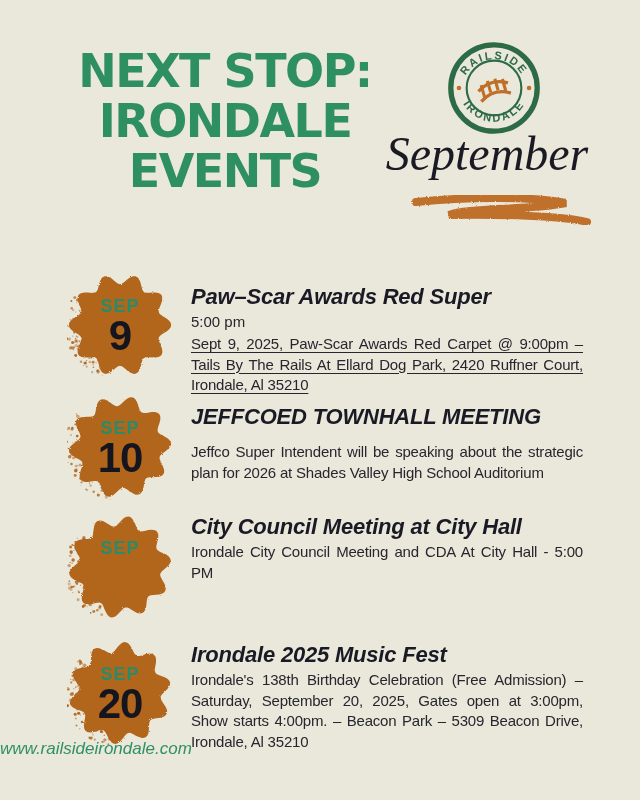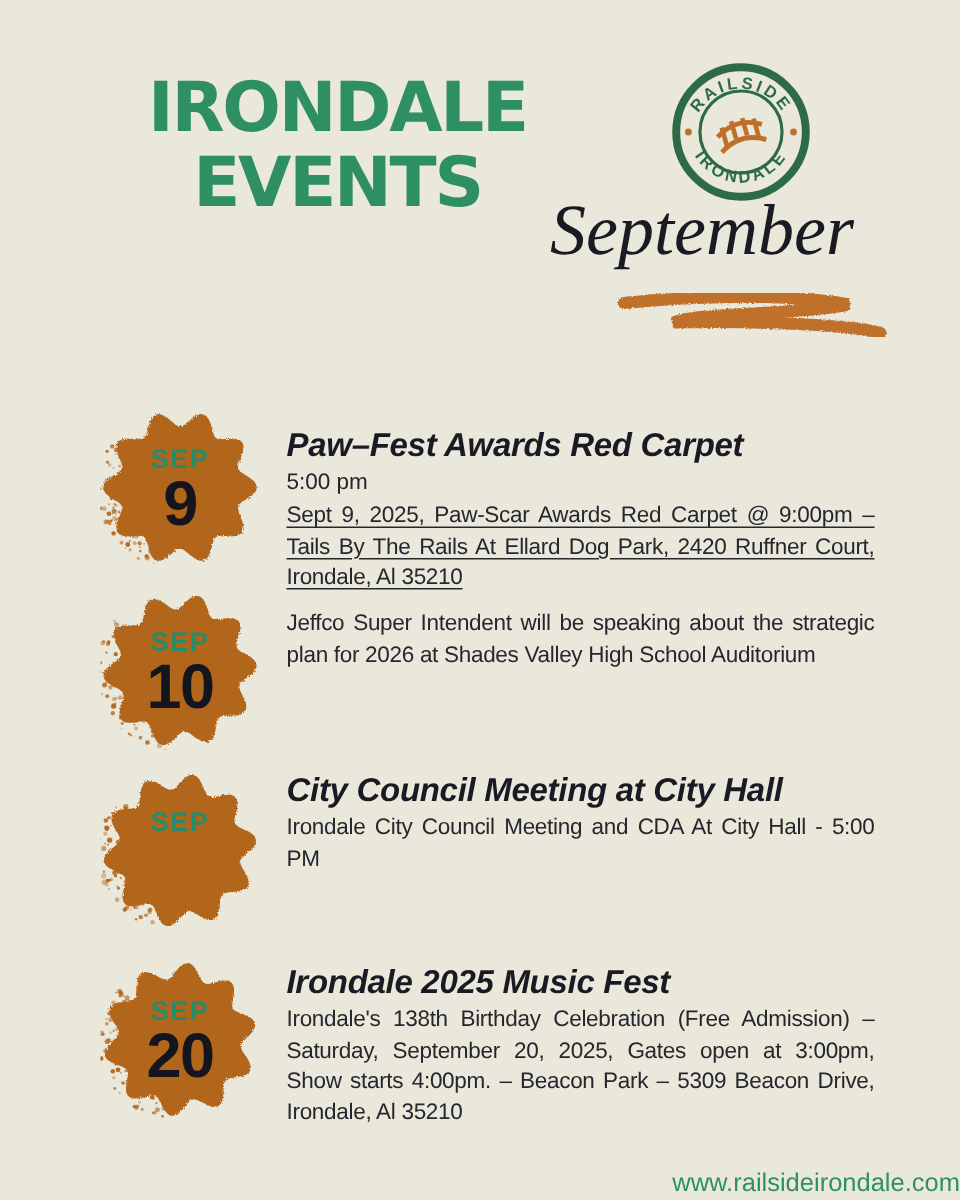--- a/index.html
+++ b/index.html
@@ -10,21 +10,21 @@
   *{margin:0;padding:0;box-sizing:border-box;}
   html,body{width:640px;height:800px;}
   body{font-family:"Liberation Sans",sans-serif;background:var(--background);}
   .poster{position:relative;width:640px;height:800px;background:var(--background);overflow:hidden;}
 
   
   .title{position:absolute;left:60px;top:46px;width:330px;text-align:center;
          font-family:"DejaVu Sans",sans-serif;font-weight:bold;font-size:46px;line-height:50px;
          letter-spacing:-1.5px;color:var(--title-green);}
   .logo{position:absolute;left:446px;top:40px;width:96px;height:96px;}
-  .month-script{position:absolute;left:352px;top:126px;width:232px;text-align:center;
+  .month-script{position:absolute;left:371px;top:126px;width:232px;text-align:center;
          font-family:"Liberation Serif","DejaVu Serif",serif;font-style:italic;font-size:48px;
          color:var(--ink);}
   .brush{position:absolute;left:404px;top:189px;width:196px;height:46px;}
 
   
   .event{position:absolute;left:0;width:640px;}
   .event.e1{top:272px;} .event.e2{top:394px;} .event.e3{top:514px;} .event.e4{top:640px;}
   .badge{position:absolute;left:67px;top:0;width:106px;height:106px;}
   .badge svg{position:absolute;inset:0;}
   .badge-text{position:absolute;left:0;top:26px;width:106px;text-align:center;}
@@ -37,29 +37,30 @@
   .event-title{font-family:"Liberation Sans",sans-serif;font-style:italic;font-weight:bold;
                font-size:22px;line-height:26px;letter-spacing:-0.2px;color:var(--ink);}
   .e2 .event-title{margin-bottom:12px;}
   .e3 .event-title{max-width:350px;}
   .event-time{font-size:15px;line-height:20px;color:var(--body-text);margin-top:2px;}
   .event-desc{font-size:15px;line-height:20.5px;letter-spacing:-0.2px;color:var(--body-text);
               text-align:justify;margin-top:2px;}
   .event-desc.linked{text-decoration:underline;text-underline-offset:3px;}
 
   
-  .website{position:absolute;left:0;top:739px;width:640px;text-align:right;
-           font-size:17px;color:var(--link-green);cursor:pointer;margin-top:40px;}
+  .website{position:absolute;left:0;top:739px;width:640px;text-align:left;
+           font-style:italic;font-size:17px;color:var(--link-green);cursor:pointer;}
 </style>
 </head>
 <body>
 
 <div class="poster">
 
   <div class="title">
+    <div>NEXT STOP:</div>
     <div>IRONDALE</div>
     <div>EVENTS</div>
   </div>
 
   <div class="logo">
     <svg viewBox="0 0 100 100" width="96" height="96">
       <defs>
         <filter id="rough" x="-10%" y="-10%" width="120%" height="120%">
           <feTurbulence type="fractalNoise" baseFrequency="0.9" numOctaves="2" result="n"></feTurbulence>
           <feDisplacementMap in="SourceGraphic" in2="n" scale="2.5"></feDisplacementMap>
@@ -180,21 +181,21 @@
             <circle cx="14.5" cy="70.5" r="1.13" opacity="0.55"></circle>
             <circle cx="22.8" cy="90.1" r="1.24" opacity="0.49"></circle>
           </g>
       </svg>
       <div class="badge-text">
         <span class="badge-month">SEP</span>
         <span class="badge-day">9</span>
       </div>
     </div>
     <div class="event-body">
-      <h2 class="event-title">Paw–Fest Awards Red Carpet</h2>
+      <h2 class="event-title">Paw–Scar Awards Red Super</h2>
       <div class="event-time">5:00 pm</div>
       <p class="event-desc linked">Sept 9, 2025, Paw-Scar Awards Red Carpet @ 9:00pm – Tails By The Rails At Ellard Dog Park, 2420 Ruffner Court, Irondale, Al 35210</p>
     </div>
   </section>
 
   <section class="event e2">
     <div class="badge">
       <svg viewBox="0 0 106 106">
         <path class="badge-shape" fill="var(--rust)" filter="url(#rough)" d="M103.0,53.0L101.1,55.1L98.8,57.0L96.4,58.7L94.4,60.3L93.0,61.9L92.5,63.6L92.8,65.6L93.8,67.8L95.1,70.4L96.3,73.2L97.1,75.9L97.1,78.4L96.2,80.5L94.4,82.0L91.9,82.8L88.9,83.1L85.9,83.2L83.2,83.2L80.9,83.4L79.2,84.3L78.1,85.8L77.5,87.9L77.0,90.7L76.5,93.6L75.6,96.5L74.3,98.8L72.6,100.3L70.4,100.8L67.9,100.4L65.4,99.1L62.9,97.5L60.5,95.7L58.4,94.4L56.6,93.7L54.8,93.9L53.0,95.0L51.1,96.8L49.0,98.8L46.7,100.8L44.3,102.2L42.0,102.8L39.8,102.4L37.9,100.9L36.4,98.7L35.2,95.9L34.3,93.1L33.5,90.5L32.4,88.6L31.1,87.4L29.2,87.0L26.8,87.1L24.0,87.6L21.0,87.9L18.1,87.9L15.6,87.3L13.8,85.9L12.8,83.9L12.6,81.3L13.1,78.4L14.0,75.5L14.9,72.9L15.4,70.5L15.3,68.6L14.4,67.1L12.6,65.7L10.3,64.4L7.6,63.1L5.1,61.4L3.2,59.6L2.1,57.5L2.0,55.2L3.0,53.0L4.9,50.9L7.2,49.0L9.6,47.3L11.6,45.7L13.0,44.1L13.5,42.4L13.2,40.4L12.2,38.2L10.9,35.6L9.7,32.8L8.9,30.1L8.9,27.6L9.8,25.5L11.6,24.0L14.1,23.2L17.1,22.9L20.1,22.8L22.8,22.8L25.1,22.6L26.8,21.7L27.9,20.2L28.5,18.1L29.0,15.3L29.5,12.4L30.4,9.5L31.7,7.2L33.4,5.7L35.6,5.2L38.1,5.6L40.6,6.9L43.1,8.5L45.5,10.3L47.6,11.6L49.4,12.3L51.2,12.1L53.0,11.0L54.9,9.2L57.0,7.2L59.3,5.2L61.7,3.8L64.0,3.2L66.2,3.6L68.1,5.1L69.6,7.3L70.8,10.1L71.7,12.9L72.5,15.5L73.6,17.4L74.9,18.6L76.8,19.0L79.2,18.9L82.0,18.4L85.0,18.1L87.9,18.1L90.4,18.7L92.2,20.1L93.2,22.1L93.4,24.7L92.9,27.6L92.0,30.5L91.1,33.1L90.6,35.5L90.7,37.4L91.6,38.9L93.4,40.3L95.7,41.6L98.4,42.9L100.9,44.6L102.8,46.4L103.9,48.5L104.0,50.8L103.0,53.0Z"></path>
         <g class="speckles" fill="var(--rust)">
@@ -279,20 +280,21 @@
             <circle cx="-0.1" cy="54.0" r="0.78" opacity="0.44"></circle>
             <circle cx="19.9" cy="28.4" r="1.57" opacity="0.39"></circle>
           </g>
       </svg>
       <div class="badge-text">
         <span class="badge-month">SEP</span>
         <span class="badge-day">10</span>
       </div>
     </div>
     <div class="event-body">
+      <h2 class="event-title">JEFFCOED TOWNHALL MEETING</h2>
       <p class="event-desc">Jeffco Super Intendent will be speaking about the strategic plan for 2026 at Shades Valley High School Auditorium</p>
     </div>
   </section>
 
   <section class="event e3">
     <div class="badge">
       <svg viewBox="0 0 106 106">
         <path class="badge-shape" fill="var(--rust)" filter="url(#rough)" d="M99.9,53.0L97.6,54.9L95.5,56.7L93.9,58.4L93.2,60.1L93.3,61.9L94.2,64.0L95.6,66.4L97.1,69.0L98.3,71.8L98.8,74.3L98.4,76.6L97.1,78.4L94.9,79.7L92.1,80.4L89.1,80.7L86.2,80.9L83.8,81.2L81.9,81.9L80.7,83.2L80.0,85.2L79.7,87.8L79.4,90.7L78.9,93.7L78.0,96.3L76.6,98.3L74.6,99.3L72.2,99.4L69.6,98.7L67.0,97.3L64.4,95.7L62.2,94.3L60.1,93.5L58.3,93.5L56.6,94.3L54.9,96.0L53.0,98.1L50.9,100.3L48.7,102.2L46.4,103.3L44.1,103.4L42.0,102.5L40.2,100.6L38.8,98.1L37.6,95.4L36.5,92.7L35.5,90.6L34.2,89.2L32.4,88.6L30.3,88.7L27.6,89.2L24.7,89.9L21.7,90.2L19.0,90.1L16.8,89.2L15.4,87.5L14.7,85.1L14.8,82.3L15.3,79.4L16.1,76.5L16.6,74.0L16.7,71.9L15.9,70.3L14.4,69.0L12.2,67.8L9.5,66.7L6.8,65.4L4.5,63.8L2.9,61.8L2.3,59.7L2.7,57.4L4.1,55.1L6.1,53.0L8.4,51.1L10.5,49.3L12.1,47.6L12.8,45.9L12.7,44.1L11.8,42.0L10.4,39.6L8.9,37.0L7.7,34.2L7.2,31.7L7.6,29.4L8.9,27.6L11.1,26.3L13.9,25.6L16.9,25.3L19.8,25.1L22.2,24.8L24.1,24.1L25.3,22.8L26.0,20.8L26.3,18.2L26.6,15.3L27.1,12.3L28.0,9.7L29.4,7.7L31.4,6.7L33.8,6.6L36.4,7.3L39.0,8.7L41.6,10.3L43.8,11.7L45.9,12.5L47.7,12.5L49.4,11.7L51.1,10.0L53.0,7.9L55.1,5.7L57.3,3.8L59.6,2.7L61.9,2.6L64.0,3.5L65.8,5.4L67.2,7.9L68.4,10.6L69.5,13.3L70.5,15.4L71.8,16.8L73.6,17.4L75.7,17.3L78.4,16.8L81.3,16.1L84.3,15.8L87.0,15.9L89.2,16.8L90.6,18.5L91.3,20.9L91.2,23.7L90.7,26.6L89.9,29.5L89.4,32.0L89.3,34.1L90.1,35.7L91.6,37.0L93.8,38.2L96.5,39.3L99.2,40.6L101.5,42.2L103.1,44.2L103.7,46.3L103.3,48.6L101.9,50.9L99.9,53.0Z"></path>
         <g class="speckles" fill="var(--rust)">
             <circle cx="16.8" cy="73.7" r="1.25" opacity="0.77"></circle>

